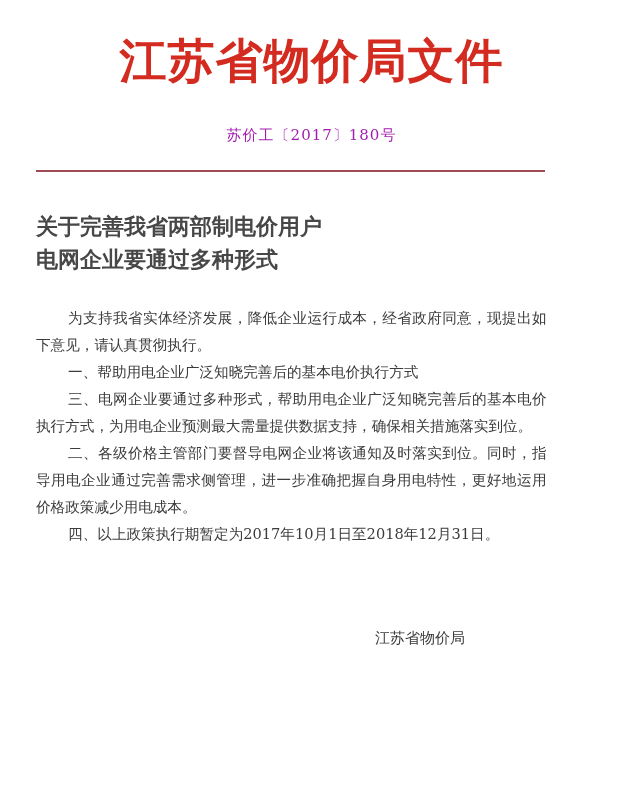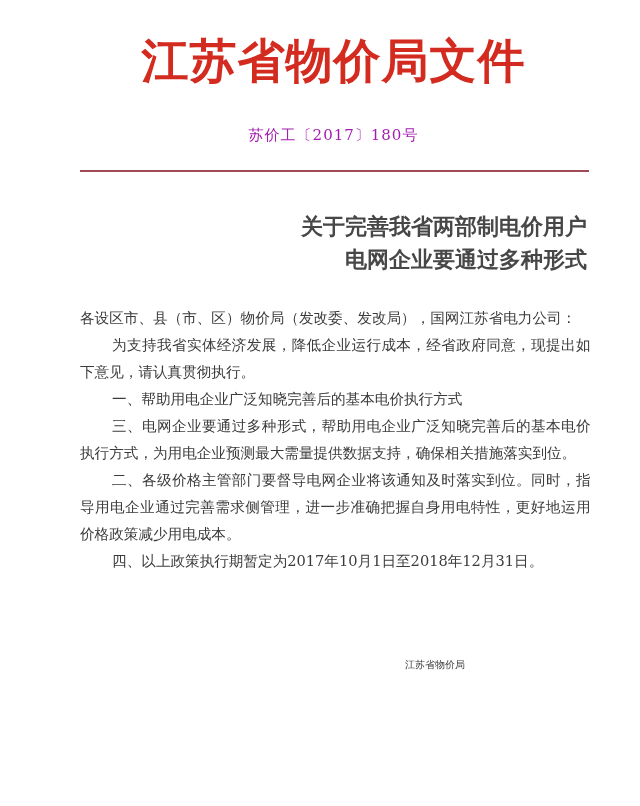--- a/index.html
+++ b/index.html
@@ -7,21 +7,21 @@
   body {
     font-family: "DejaVu Serif", "Liberation Serif", serif;
     width: 640px;
   }
   .page {
     position: relative;
     width: 640px;
     height: 806px;
     background: #ffffff;
     overflow: hidden;
-    padding: 33px 53px 0 80px;
+    padding: 33px 53px 0 36px;
   }
   
   .header-title {
     text-align: center;
     color: #d32b1f;
     font-size: 47px;
     line-height: 56px;
     font-weight: 700;
     letter-spacing: 1px;
     white-space: nowrap;
@@ -38,21 +38,21 @@
   
   .red-divider {
     margin-top: 25px;
     height: 2px;
     width: 509px;
     background: #a04a56;
   }
   
   .notice-title {
     margin-top: 38px;
-    text-align: right;
+    text-align: left;
     font-size: 22px;
     line-height: 33px;
     font-weight: 600;
     color: #474747;
   }
   
   .body-text {
     margin-top: 28px;
     width: 510.5px;
     font-size: 14.6px;
@@ -64,21 +64,21 @@
   .body-text p.indent { text-indent: 2.2em; }
   
   .signature {
     margin-top: 76px;
     display: flex;
     flex-direction: column;
     align-items: flex-end;
     width: max-content;
     margin-left: auto;
     margin-right: 122px;
-    font-size: 10px;
+    font-size: 15px;
     line-height: 30px;
     color: #3b3b3b;
   }
 </style>
 </head>
 <body>
 
 <div class="page">
 
   <div class="header-title">江苏省物价局文件</div>
@@ -86,21 +86,20 @@
   <div class="doc-number">苏价工〔2017〕180号</div>
 
   <div class="red-divider"></div>
 
   <div class="notice-title">
     <div>关于完善我省两部制电价用户</div>
     <div>电网企业要通过多种形式</div>
   </div>
 
   <div class="body-text">
-    <p>各设区市、县（市、区）物价局（发改委、发改局），国网江苏省电力公司：</p>
     <p class="indent">为支持我省实体经济发展，降低企业运行成本，经省政府同意，现提出如下意见，请认真贯彻执行。</p>
     <p class="indent">一、帮助用电企业广泛知晓完善后的基本电价执行方式</p>
     <p class="indent">三、电网企业要通过多种形式，帮助用电企业广泛知晓完善后的基本电价执行方式，为用电企业预测最大需量提供数据支持，确保相关措施落实到位。</p>
     <p class="indent">二、各级价格主管部门要督导电网企业将该通知及时落实到位。同时，指导用电企业通过完善需求侧管理，进一步准确把握自身用电特性，更好地运用价格政策减少用电成本。</p>
     <p class="indent">四、以上政策执行期暂定为2017年10月1日至2018年12月31日。</p>
   </div>
 
   <div class="signature">
     <div>江苏省物价局</div>
   </div>

